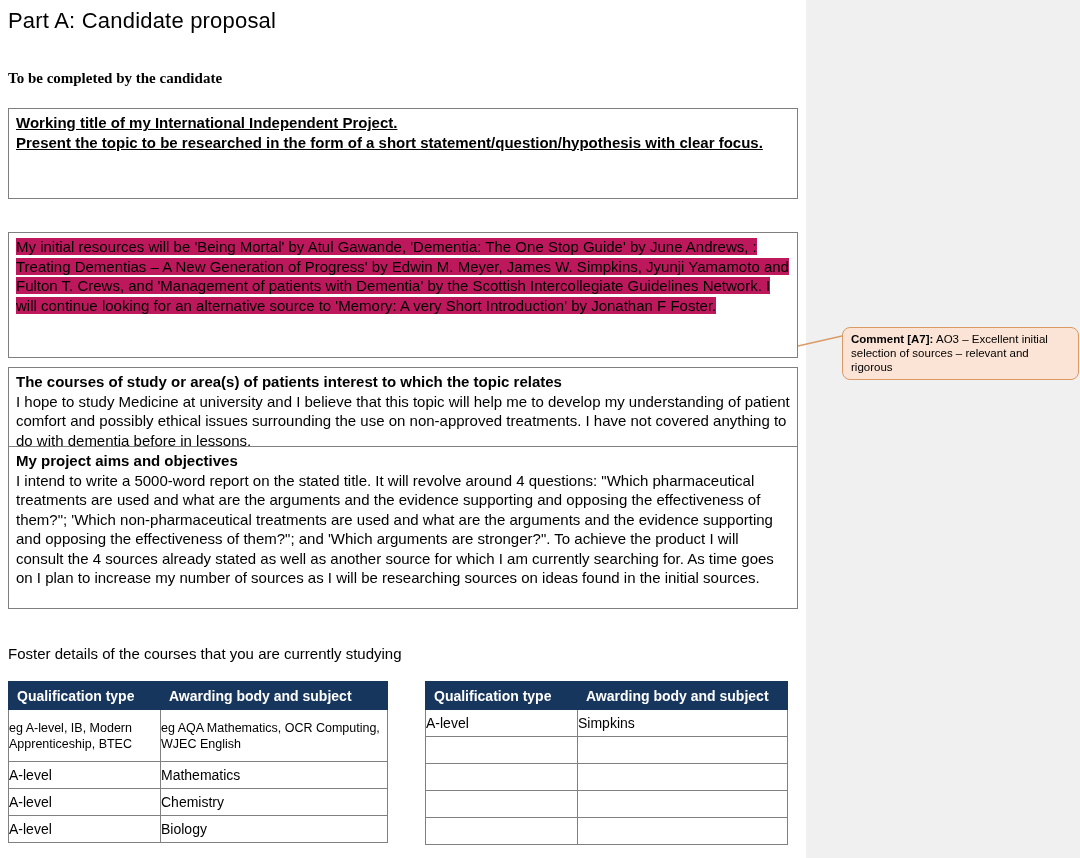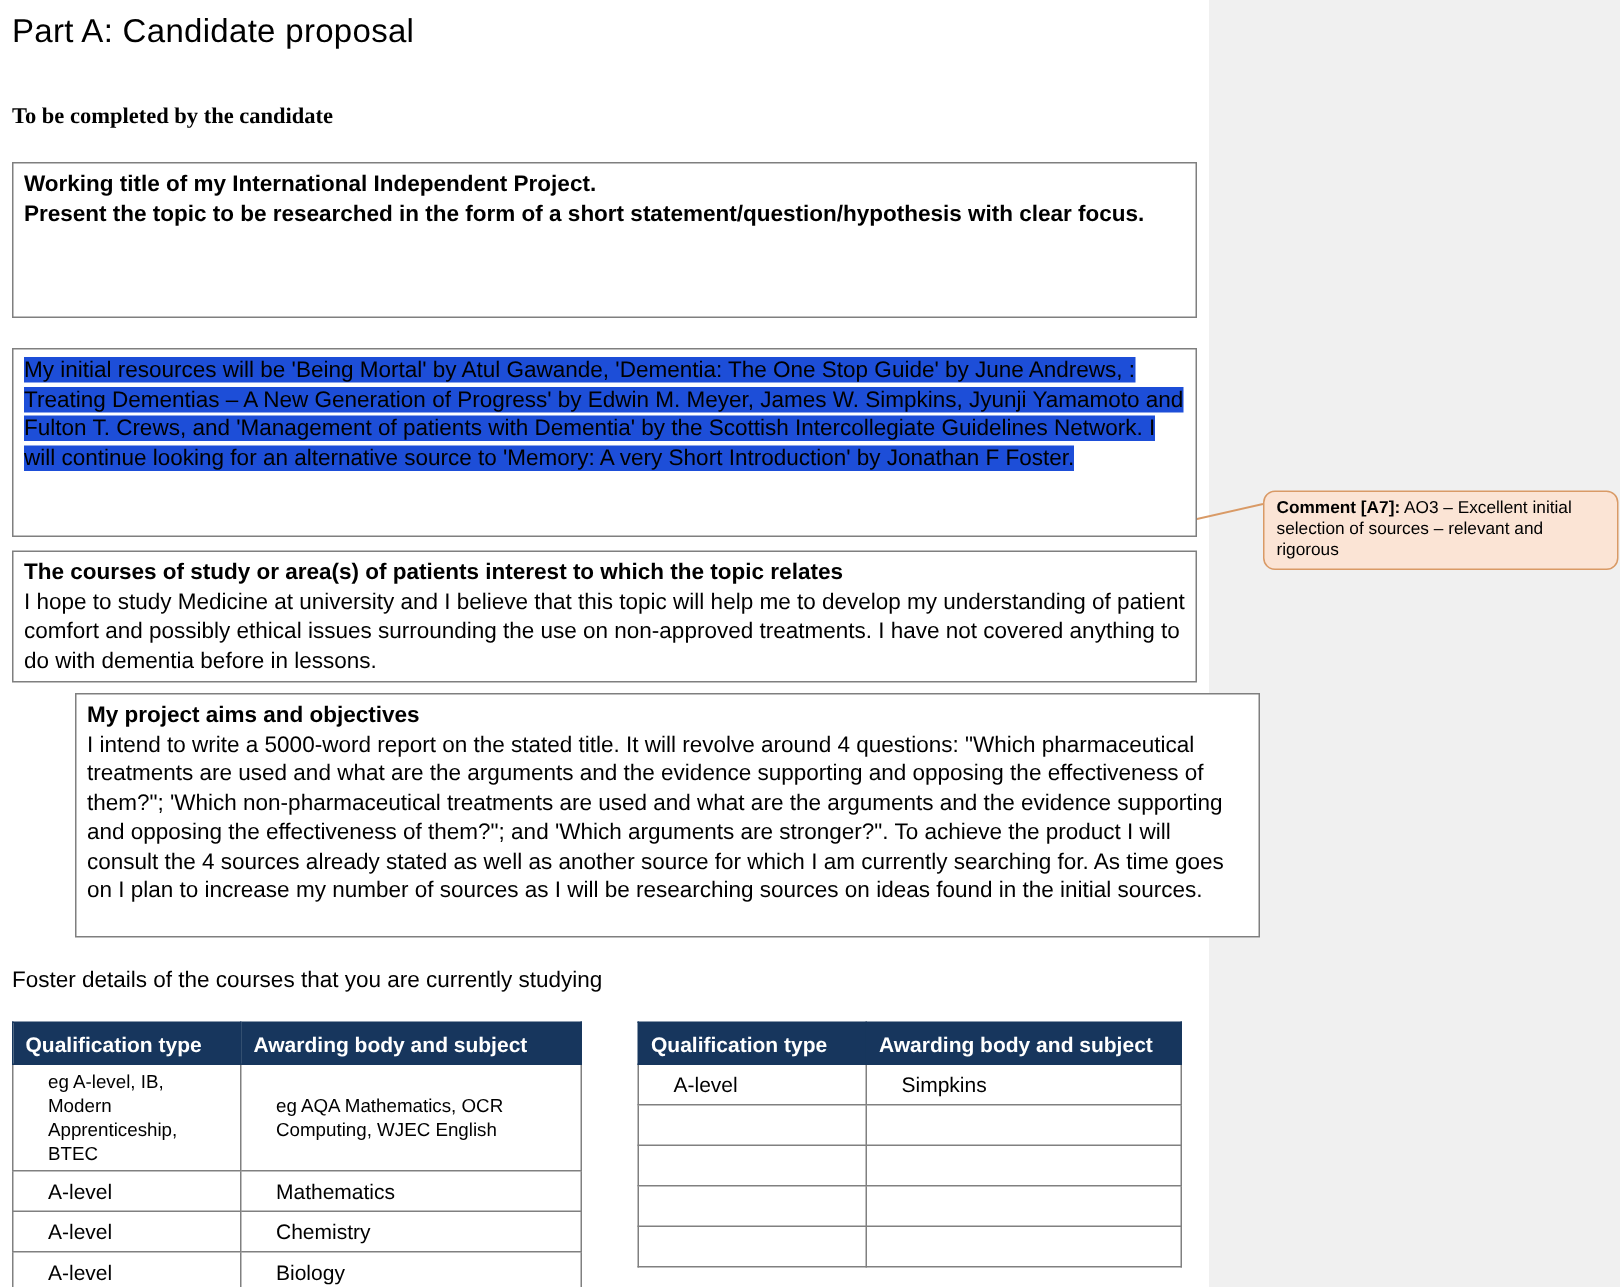--- a/index.html
+++ b/index.html
@@ -24,25 +24,25 @@
     font-size:15px; font-weight:bold;font-family:Liberation Serif, serif;
   }
   .box {
     position:absolute; left:8px; width:790px;
     border:1px solid #7f7f7f;
     padding:4px 7px;
     font-size:15px; line-height:19.5px;
     background:#fff;
   }
   .box .bold { font-weight:bold; }
-  .box1 { top:108px; height:104px; }
+  .box1 { top:108px; height:91px;text-decoration:underline; }
   .box2 { top:232px; height:126px; }
   .box3 { top:367px; height:88px; }
-  .box4 { top:462px; height:163px;margin-left:42px; }
-  .highlight { background:#1d4ed8; }
+  .box4 { top:446px; height:163px; }
+  .highlight { background:#be185d; }
   .connector-svg {
     position:absolute; left:0; top:0; width:1080px; height:858px;
     pointer-events:none;
   }
   .comment-box {
     position:absolute; left:842px; top:327px; width:237px; min-height:53px;
     background:#fbe4d5;
     border:1.5px solid #d99a66;
     border-radius:8px;
     padding:4px 8px;
@@ -63,21 +63,21 @@
     background:#17365d; color:#ffffff;
     font-size:14px; font-weight:bold; text-align:left;
     padding:5px 8px; height:28px;
     border:1px solid #17365d;
     margin-top:36px;
   }
   .qual-table td {
     border:1px solid #808080;
     background:#fff;
     font-size:14px; text-align:left; vertical-align:middle;
-    padding:3px 23px; height:27px;
+    padding:3px 0; height:27px;
   }
   .qual-table tr.example td {
     font-size:12.5px; line-height:16px; height:52px;
   }
 </style>
 </head>
 <body>
 
 <div class="side-margin"></div>
 

